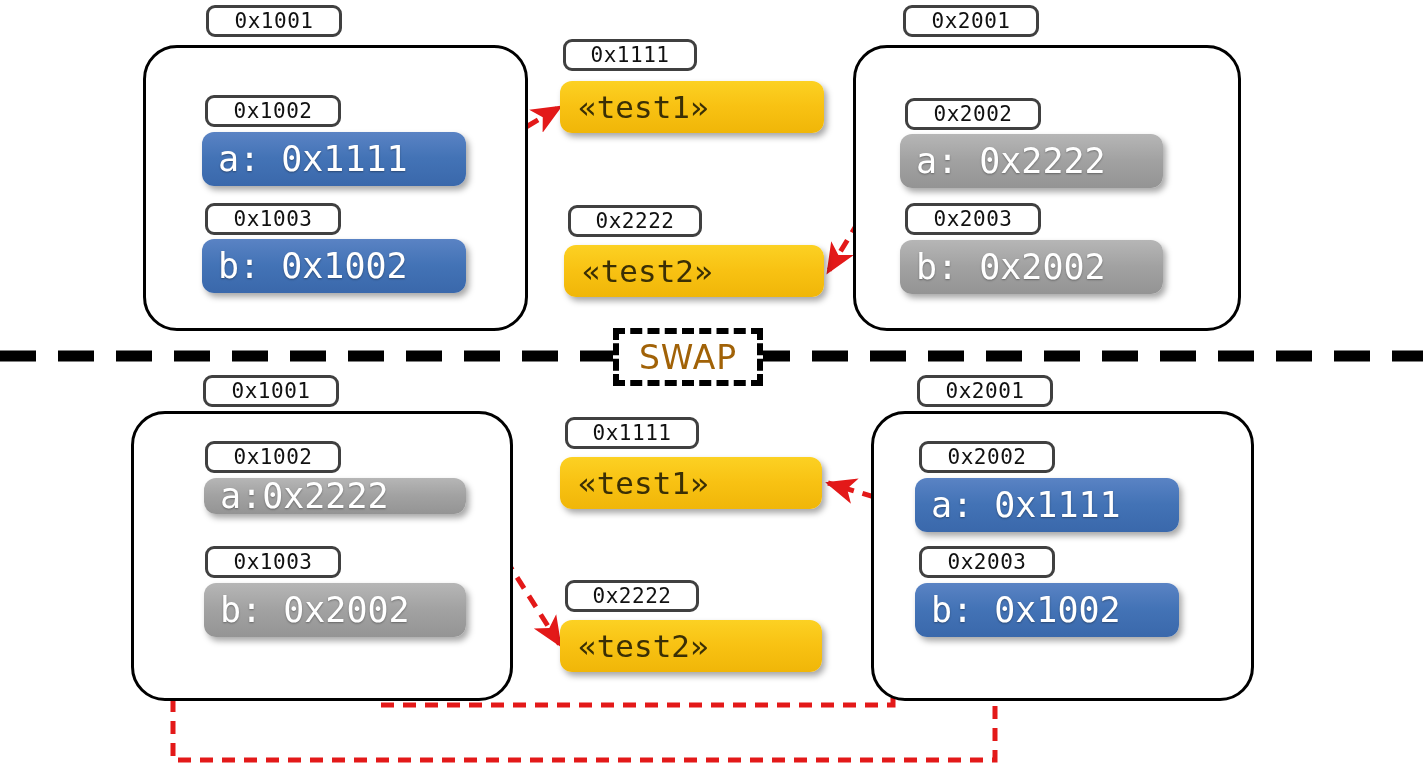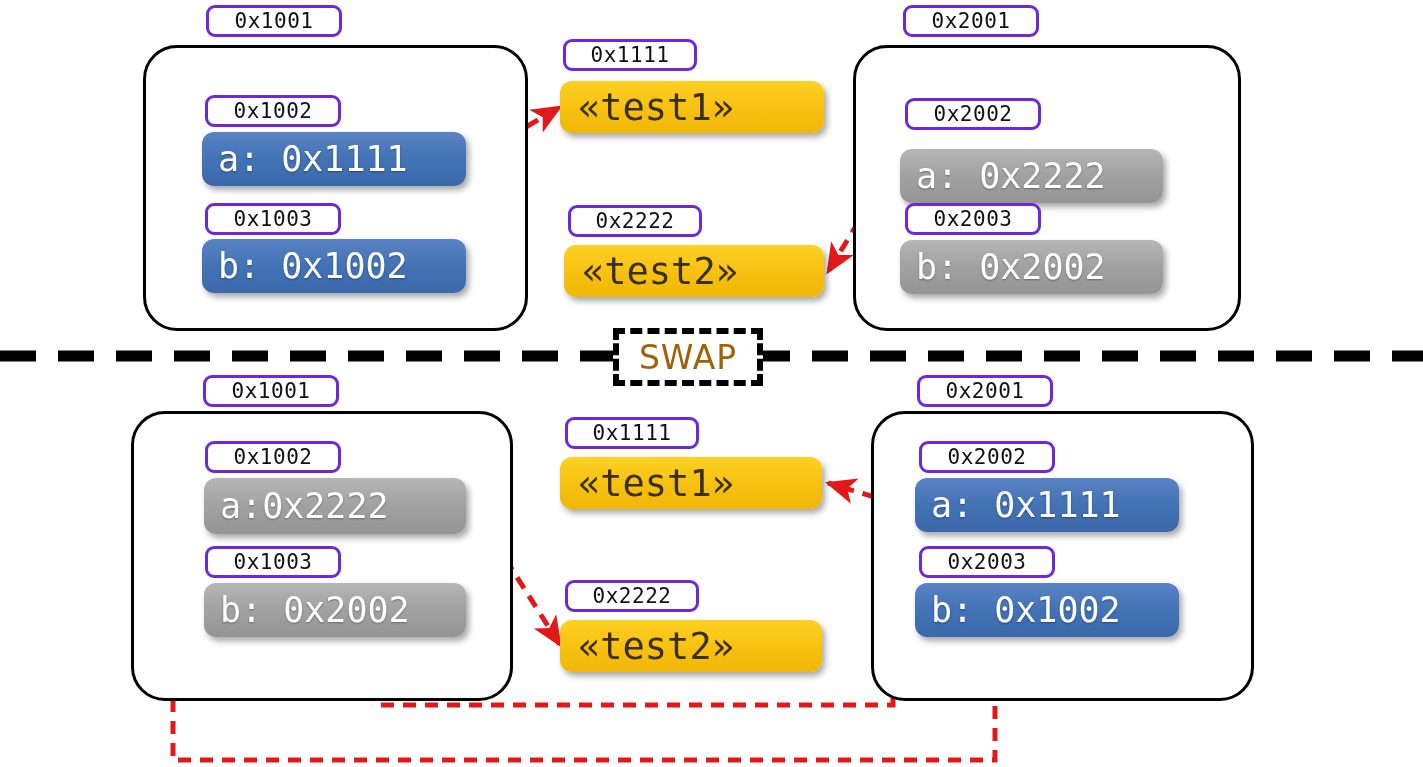--- a/index.html
+++ b/index.html
@@ -8,37 +8,37 @@
   #stage{position:relative;width:1423px;height:767px;}
 
   svg.layer{position:absolute;left:0;top:0;width:1423px;height:767px;
             pointer-events:none;}
 
   
   .frame{position:absolute;border:3px solid #000;border-radius:34px;
          background:#fff;box-sizing:border-box;}
 
   
-  .addr{position:absolute;border:3px solid #6d28d9;border-radius:9px;
+  .addr{position:absolute;border:3px solid #404040;border-radius:9px;
         background:#fff;box-sizing:border-box;
         font-family:"DejaVu Sans Mono","Liberation Mono",monospace;
         font-size:21px;color:#111;display:flex;align-items:center;
         justify-content:center;letter-spacing:.5px;z-index:6;}
 
   
   .chip{position:absolute;border-radius:12px;box-sizing:border-box;
         display:flex;align-items:center;
         font-family:"DejaVu Sans Mono","Liberation Mono",monospace;
         font-size:35px;color:#ffffff;padding-left:16px;
         text-shadow:0 1px 2px rgba(0,0,0,.35);
         box-shadow:3px 4px 6px rgba(0,0,0,.35);z-index:4;}
   .chip.blue{background:linear-gradient(180deg,#5a83c4 0%,#4373b6 48%,#3a68ab 100%);}
   .chip.gray{background:linear-gradient(180deg,#b6b6b6 0%,#a2a2a2 48%,#949494 100%);}
   .chip.yellow{background:linear-gradient(180deg,#fcd123 0%,#f8c213 48%,#f0b608 100%);
-               color:#3a2f05;text-shadow:none;font-size:37px;padding-left:18px;}
+               color:#3a2f05;text-shadow:none;font-size:31px;padding-left:18px;}
 
   
   .swap{position:absolute;border:6px dashed #000;background:#fff;
         box-sizing:border-box;display:flex;align-items:center;
         justify-content:center;z-index:8;
         font-family:"DejaVu Sans","Liberation Sans",sans-serif;
         font-size:33px;color:#a16207;letter-spacing:1px;}
 </style>
 </head>
 <body>
@@ -85,32 +85,32 @@
   <div class="addr" style="left:563px;top:39px;width:134px;height:32px;">0x1111</div>
   <div class="chip yellow" style="left:560px;top:81px;width:264px;height:52px;">«test1»</div>
 
   <div class="addr" style="left:568px;top:205px;width:134px;height:32px;">0x2222</div>
   <div class="chip yellow" style="left:564px;top:245px;width:260px;height:52px;">«test2»</div>
 
   <div class="frame" style="left:853px;top:45px;width:388px;height:286px;"></div>
   <div class="addr" style="left:903px;top:5px;width:136px;height:32px;">0x2001</div>
 
   <div class="addr" style="left:905px;top:98px;width:136px;height:32px;">0x2002</div>
-  <div class="chip gray" style="left:900px;top:149px;width:263px;height:54px;">a: 0x2222</div>
+  <div class="chip gray" style="left:900px;top:134px;width:263px;height:54px;">a: 0x2222</div>
 
   <div class="addr" style="left:905px;top:203px;width:136px;height:32px;">0x2003</div>
   <div class="chip gray" style="left:900px;top:240px;width:263px;height:54px;">b: 0x2002</div>
 
   <div class="swap" style="left:613px;top:328px;width:150px;height:58px;">SWAP</div>
 
   <div class="frame" style="left:131px;top:411px;width:382px;height:290px;"></div>
   <div class="addr" style="left:203px;top:375px;width:136px;height:32px;">0x1001</div>
 
   <div class="addr" style="left:205px;top:441px;width:136px;height:32px;">0x1002</div>
-  <div class="chip gray" style="left:204px;top:478px;width:262px;height:56px;">a:0x2222</div>
+  <div class="chip gray" style="left:204px;top:478px;width:262px;height:36px;">a:0x2222</div>
 
   <div class="addr" style="left:205px;top:546px;width:136px;height:32px;">0x1003</div>
   <div class="chip gray" style="left:204px;top:583px;width:262px;height:54px;">b: 0x2002</div>
 
   <div class="addr" style="left:565px;top:417px;width:134px;height:32px;">0x1111</div>
   <div class="chip yellow" style="left:560px;top:457px;width:262px;height:52px;">«test1»</div>
 
   <div class="addr" style="left:565px;top:580px;width:134px;height:32px;">0x2222</div>
   <div class="chip yellow" style="left:560px;top:620px;width:262px;height:52px;">«test2»</div>
 

